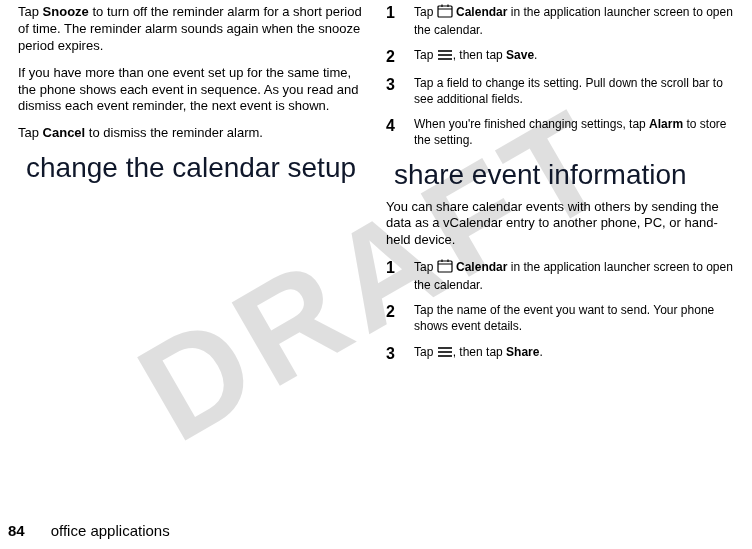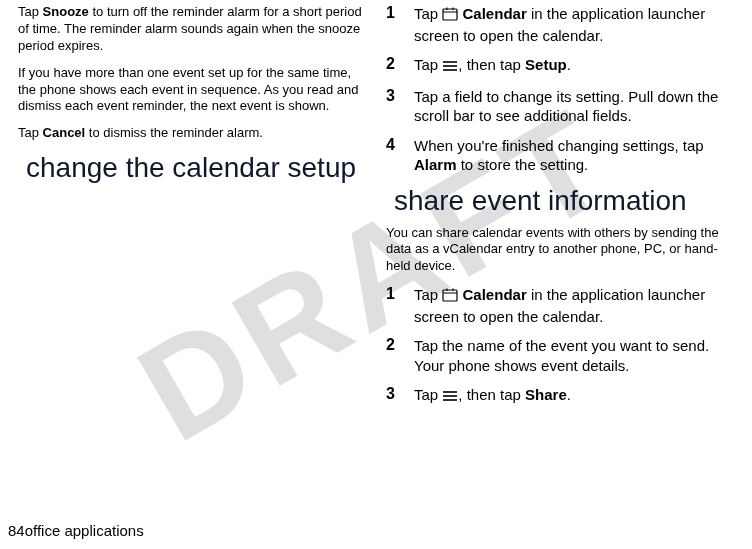--- a/index.html
+++ b/index.html
@@ -38,32 +38,32 @@
     p { font-size: 13px; line-height: 1.3; margin-bottom: 10px; color: #000; }
     .cond { font-family: "Arial Narrow", Arial, sans-serif; font-weight: bold; font-stretch: condensed; }
     h2.section {
       font-size: 28px;
       font-weight: normal;
       margin: 6px 0 8px 8px;
       color: #0f172a;
     }
     .step { display: flex; margin-bottom: 10px; }
     .step-num { font-weight: bold; font-size: 16px; width: 28px; flex-shrink: 0; }
-    .step-body { font-size: 15px; line-height: 1.3; flex: 1; }
+    .step-body { font-size: 12px; line-height: 1.3; flex: 1; }
     .icon {
       display: inline-block;
       vertical-align: -2px;
     }
     .footer {
       position: absolute;
       bottom: 10px;
       left: 8px;
       font-size: 15px;
     }
-    .footer .pn { font-weight: normal; }
+    .footer .pn { font-weight: bold; margin-right: 26px; }
   </style>
 </head>
 <body>
 
 <div class="watermark">DRAFT</div>
 
 <div class="page">
   <div class="col">
     <p><span>Tap </span><span class="cond">Snooze</span><span> to turn off the reminder alarm for a short period of time. The reminder alarm sounds again when the snooze period expires.</span></p>
     <p>If you have more than one event set up for the same time, the phone shows each event in sequence. As you read and dismiss each event reminder, the next event is shown.</p>
@@ -80,21 +80,21 @@
               <line x1="5" y1="0.5" x2="5" y2="3" stroke="#000" stroke-width="1.2"></line>
               <line x1="11" y1="0.5" x2="11" y2="3" stroke="#000" stroke-width="1.2"></line>
             </svg></span> <span class="cond">Calendar</span><span> in the application launcher screen to open the calendar.</span></div>
     </div>
     <div class="step">
       <div class="step-num">2</div>
       <div class="step-body"><span>Tap </span><span class="icon"><svg width="16" height="12" viewBox="0 0 16 12">
               <line x1="1" y1="2" x2="15" y2="2" stroke="#000" stroke-width="1.6"></line>
               <line x1="1" y1="6" x2="15" y2="6" stroke="#000" stroke-width="1.6"></line>
               <line x1="1" y1="10" x2="15" y2="10" stroke="#000" stroke-width="1.6"></line>
-            </svg></span><span>, then tap </span><span class="cond">Setup</span><span>.</span></div>
+            </svg></span><span>, then tap </span><span class="cond">Save</span><span>.</span></div>
     </div>
     <div class="step">
       <div class="step-num">3</div>
       <div class="step-body">Tap a field to change its setting. Pull down the scroll bar to see additional fields.</div>
     </div>
     <div class="step">
       <div class="step-num">4</div>
       <div class="step-body"><span>When you're finished changing settings, tap </span><span class="cond">Alarm</span><span> to store the setting.</span></div>
     </div>
 

